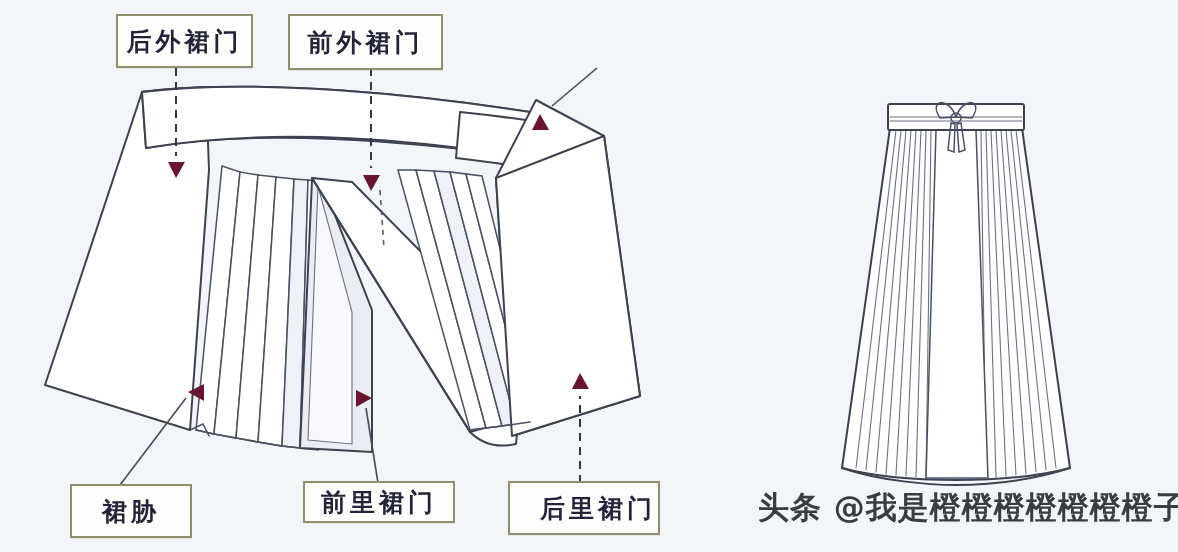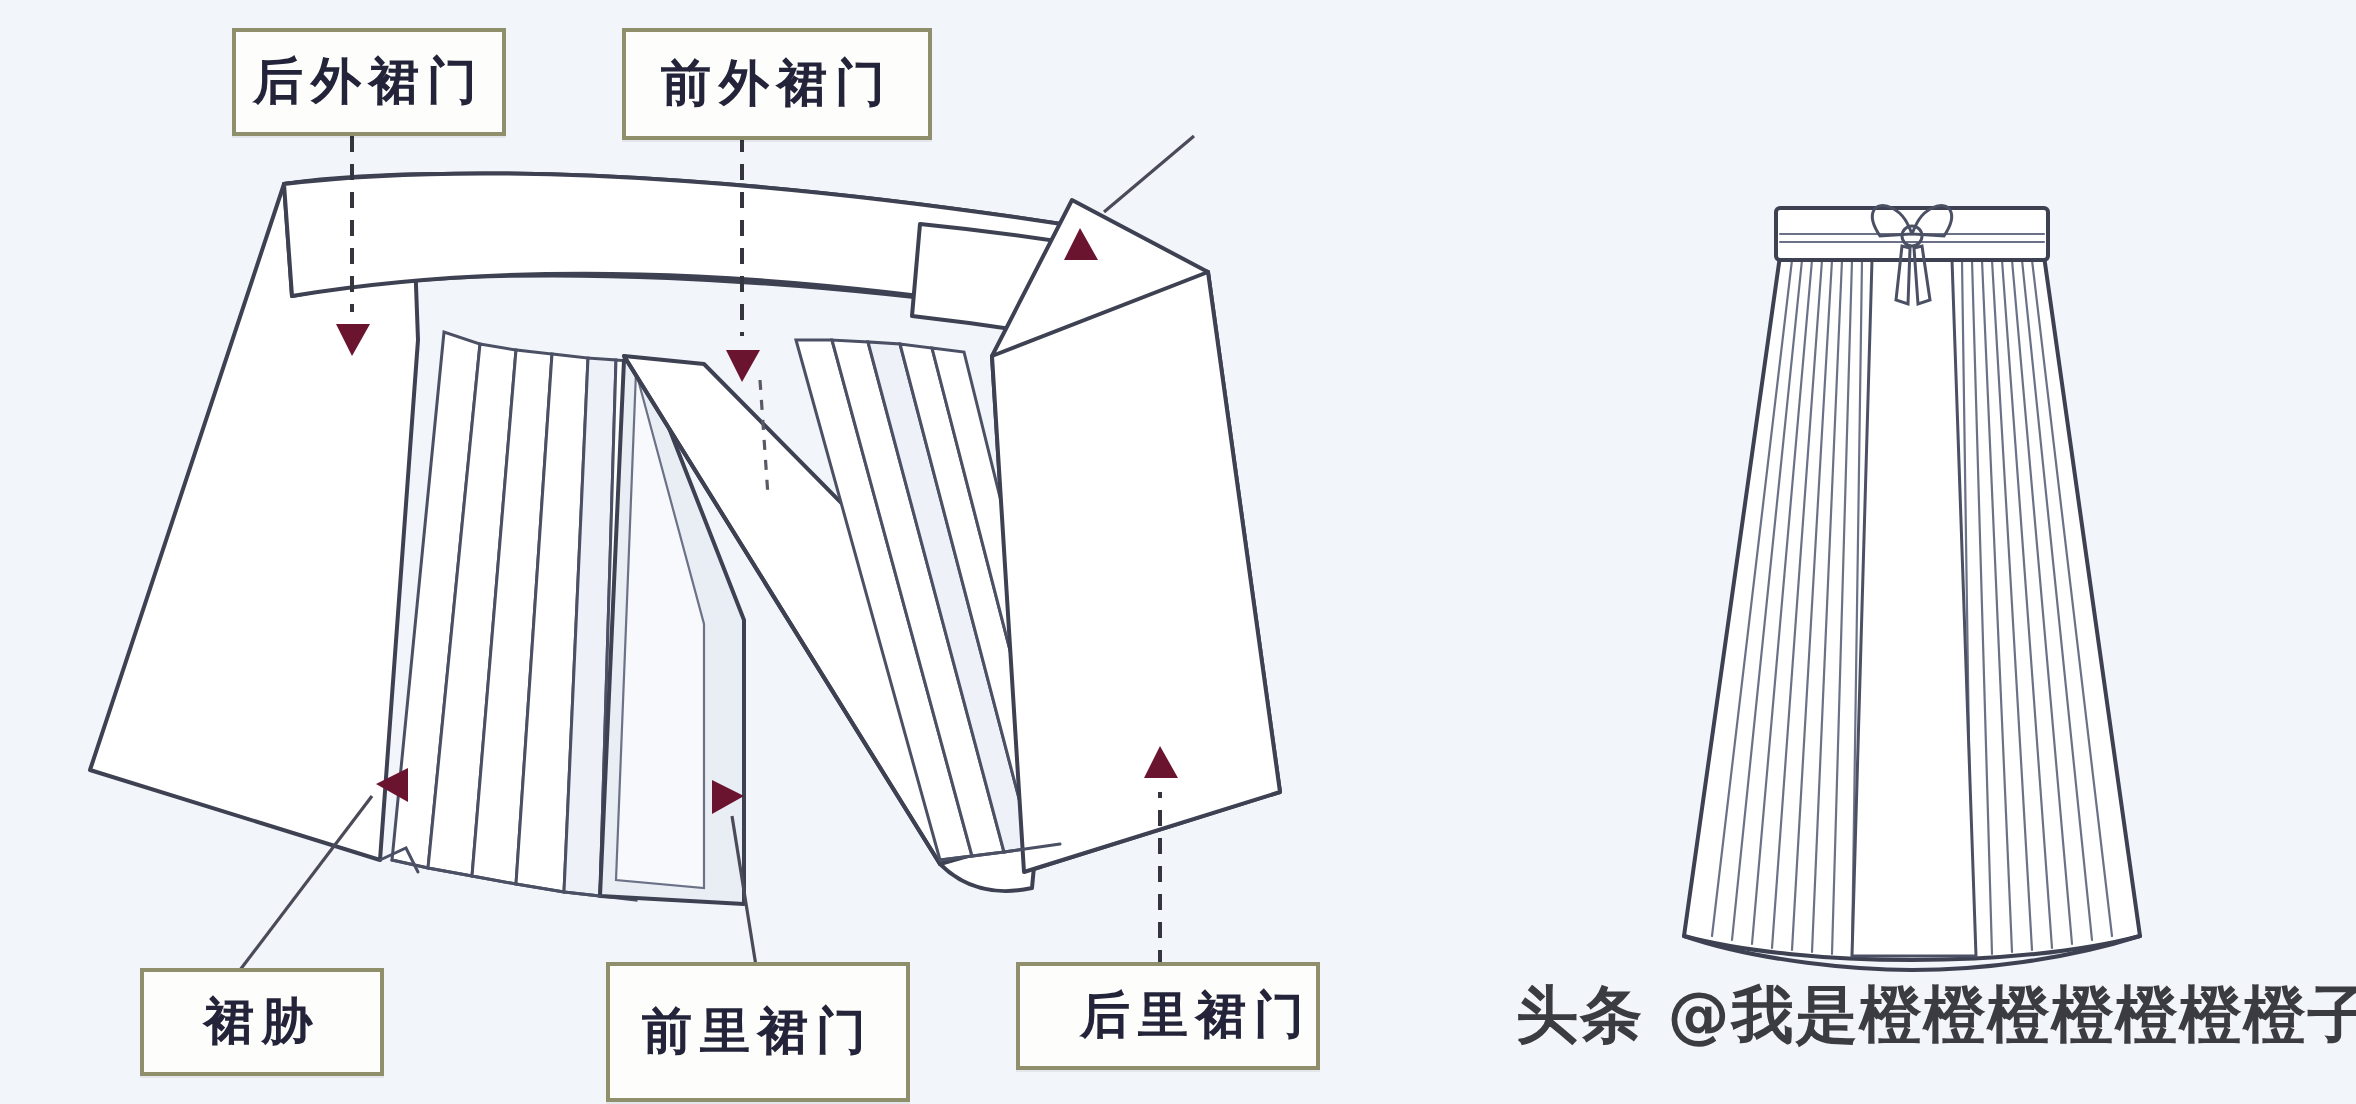--- a/index.html
+++ b/index.html
@@ -168,30 +168,30 @@
         <path class="ink-thin" fill="#eef1f7" d="M951,123 L948,150 L954,152 L955,124 Z"></path>
         <path class="ink-thin" fill="#eef1f7" d="M961,123 L965,150 L959,152 L957,124 Z"></path>
       </g>
     </g>
   </svg>
 
   <div class="label-box" style="left:104px;top:14px;width:137px;height:54px;margin-left:12px;">
     <span>后外裙门</span>
   </div>
 
-  <div class="label-box" style="left:311px;top:14px;width:155px;height:56px;">
+  <div class="label-box" style="left:288px;top:14px;width:155px;height:56px;">
     <span>前外裙门</span>
   </div>
 
 
   <div class="label-box" style="left:70px;top:484px;width:122px;height:54px;">
     <span>裙胁</span>
   </div>
 
-  <div class="label-box" style="left:303px;top:481px;width:152px;height:70px;">
+  <div class="label-box" style="left:303px;top:481px;width:152px;height:42px;">
     <span>前里裙门</span>
   </div>
 
   <div class="label-box" style="left:508px;top:481px;width:152px;height:54px;padding-left:28px;">
     <span>后里裙门</span>
   </div>
 
   <div class="watermark">头条 @我是橙橙橙橙橙橙橙子</div>
 
 </div>

